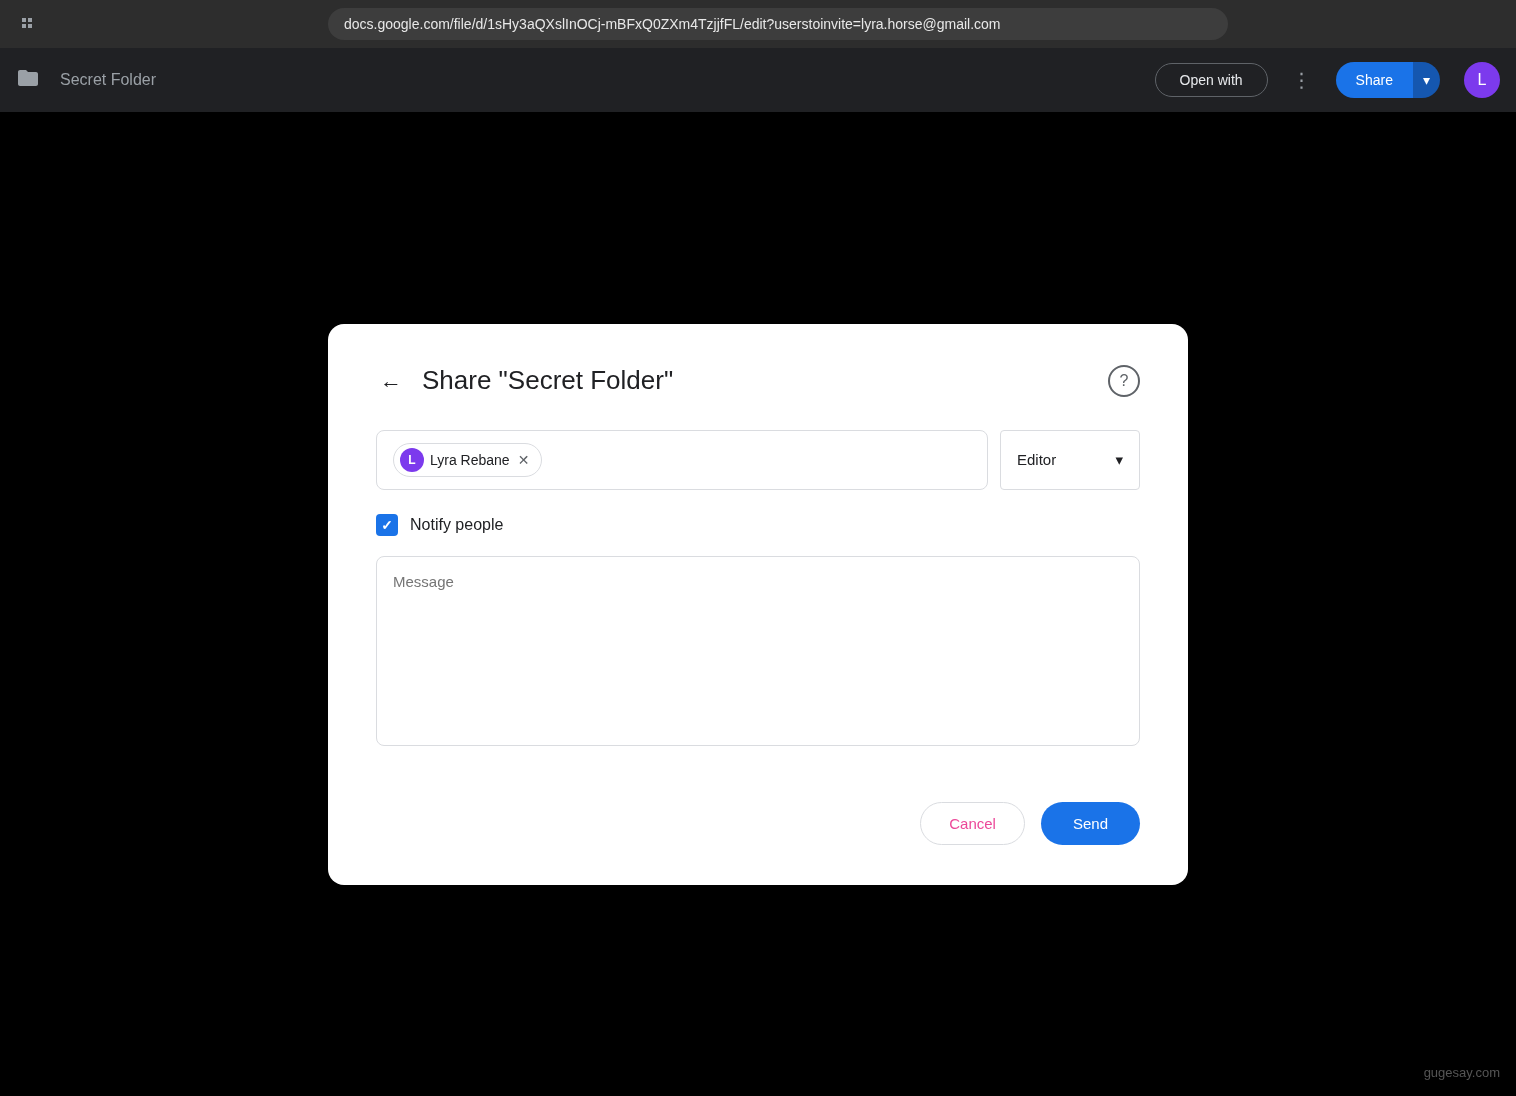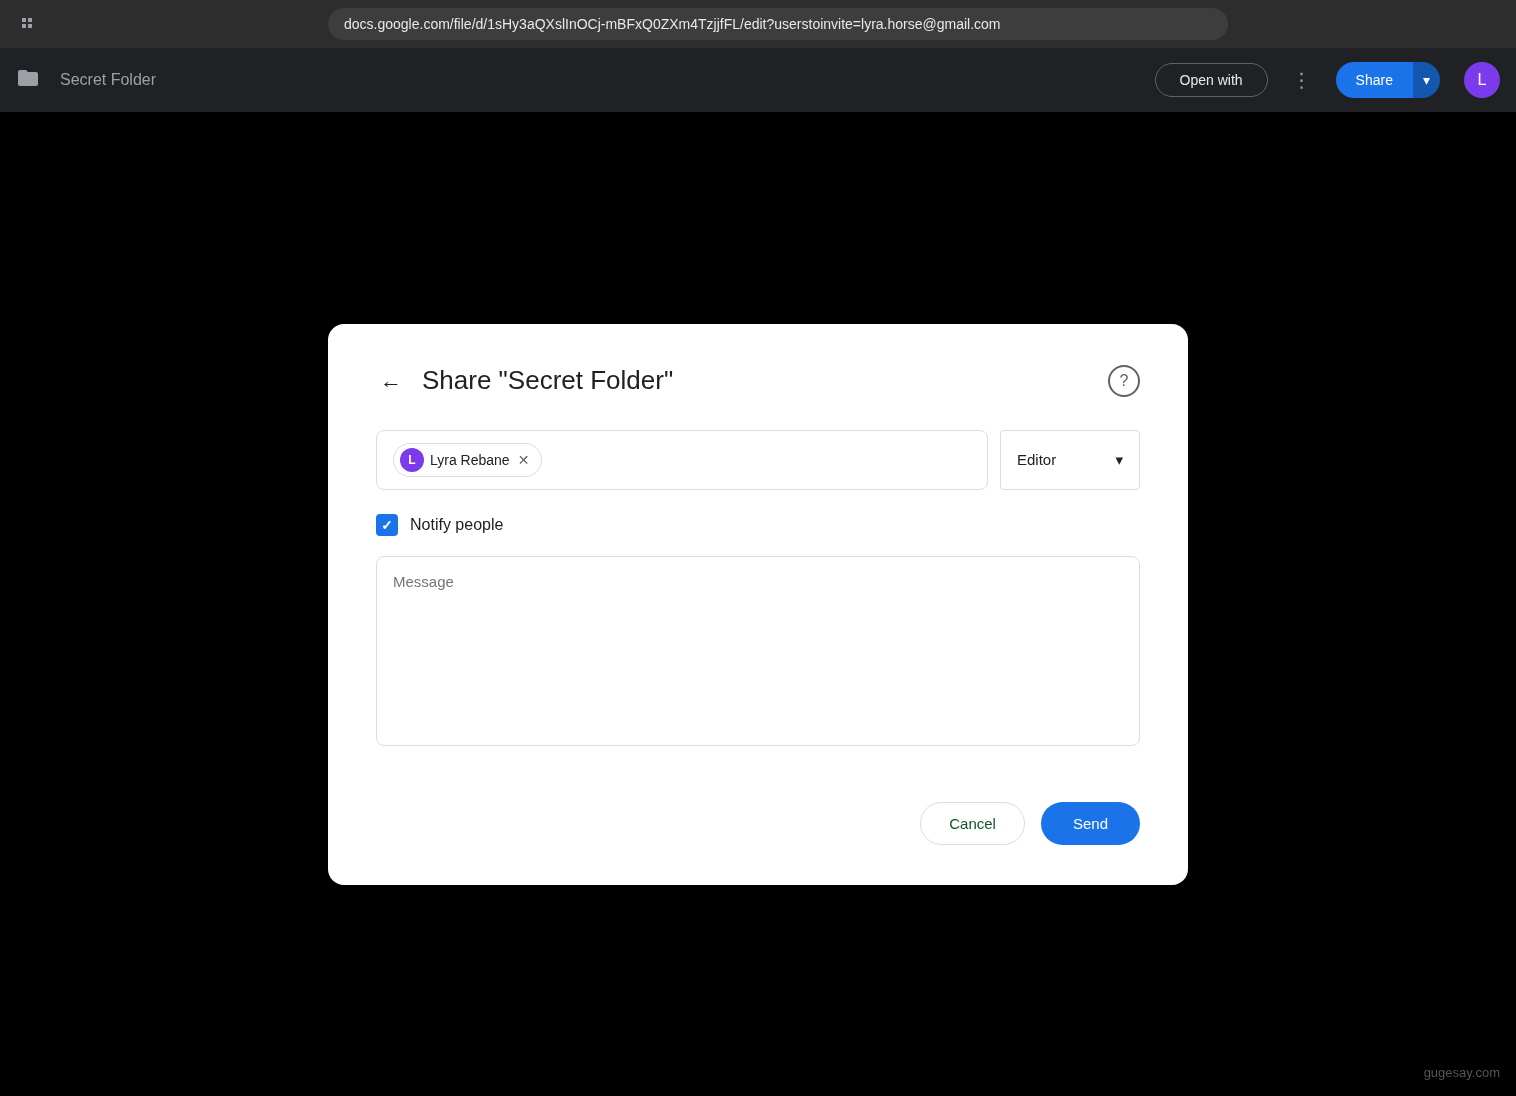--- a/index.html
+++ b/index.html
@@ -317,21 +317,21 @@
       justify-content: flex-end;
       gap: 16px;
     }
 
     .cancel-btn {
       border: 1.5px solid #dadce0;
       border-radius: 24px;
       padding: 12px 28px;
       background: white;
       font-size: 15px;
-      color: #14532d;
+      color: #ec4899;
       cursor: pointer;
       font-weight: 500;
     }
 
     .send-btn {
       border: none;
       border-radius: 24px;
       padding: 8px 32px;
       background: #1a73e8;
       font-size: 15px;

